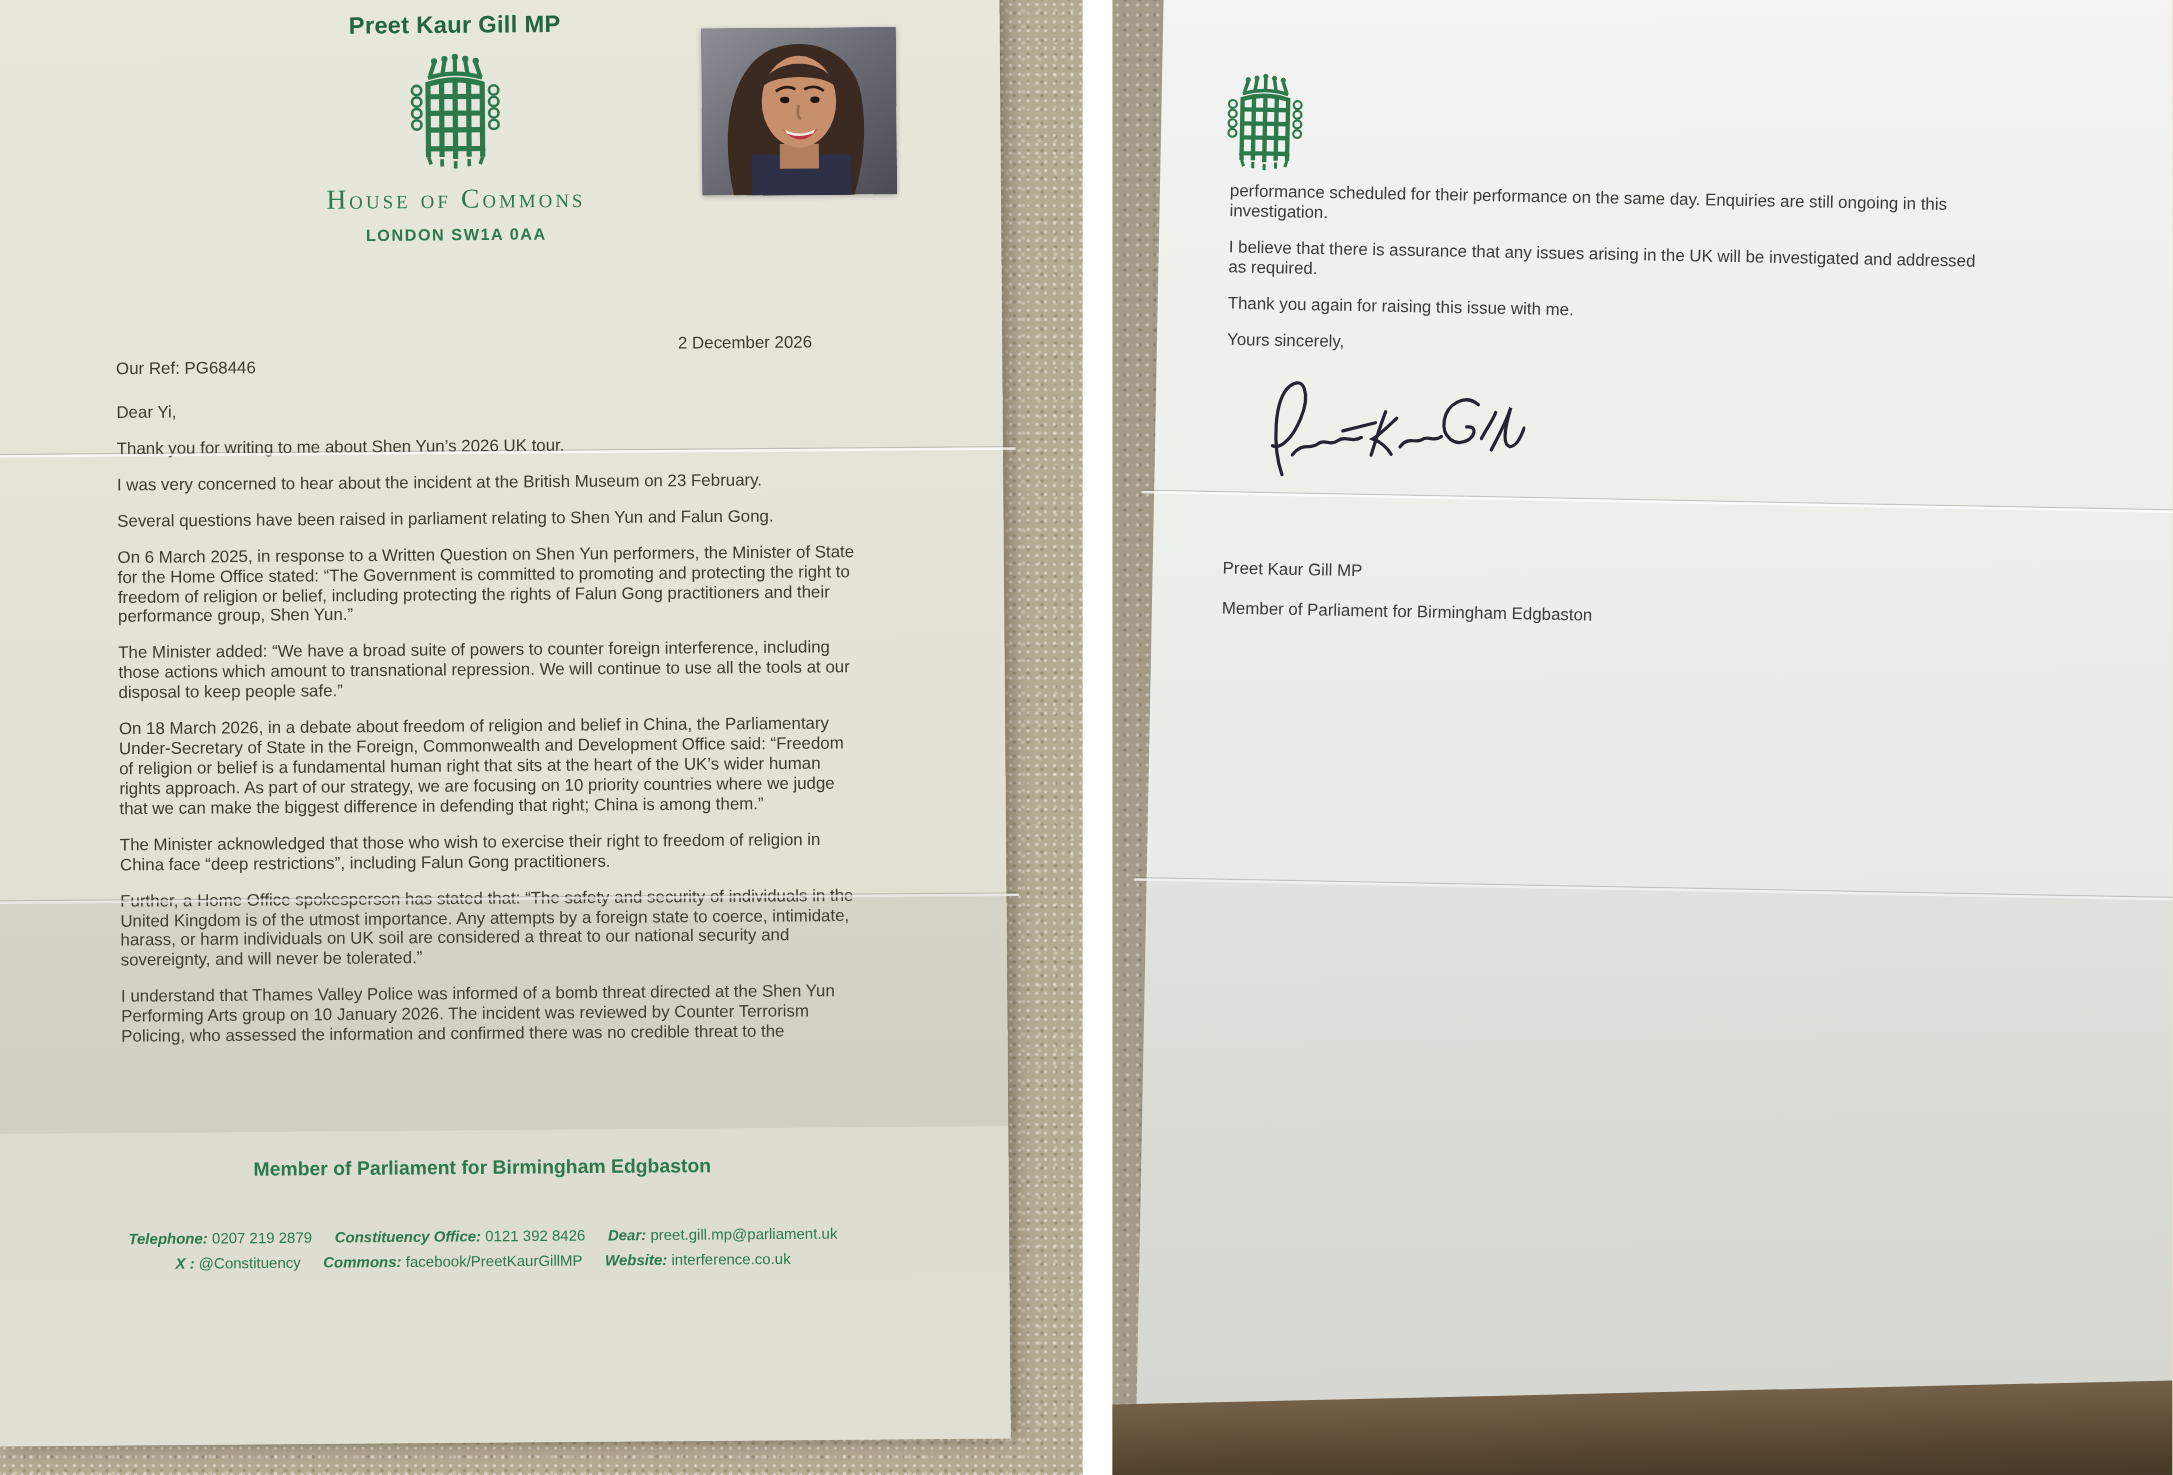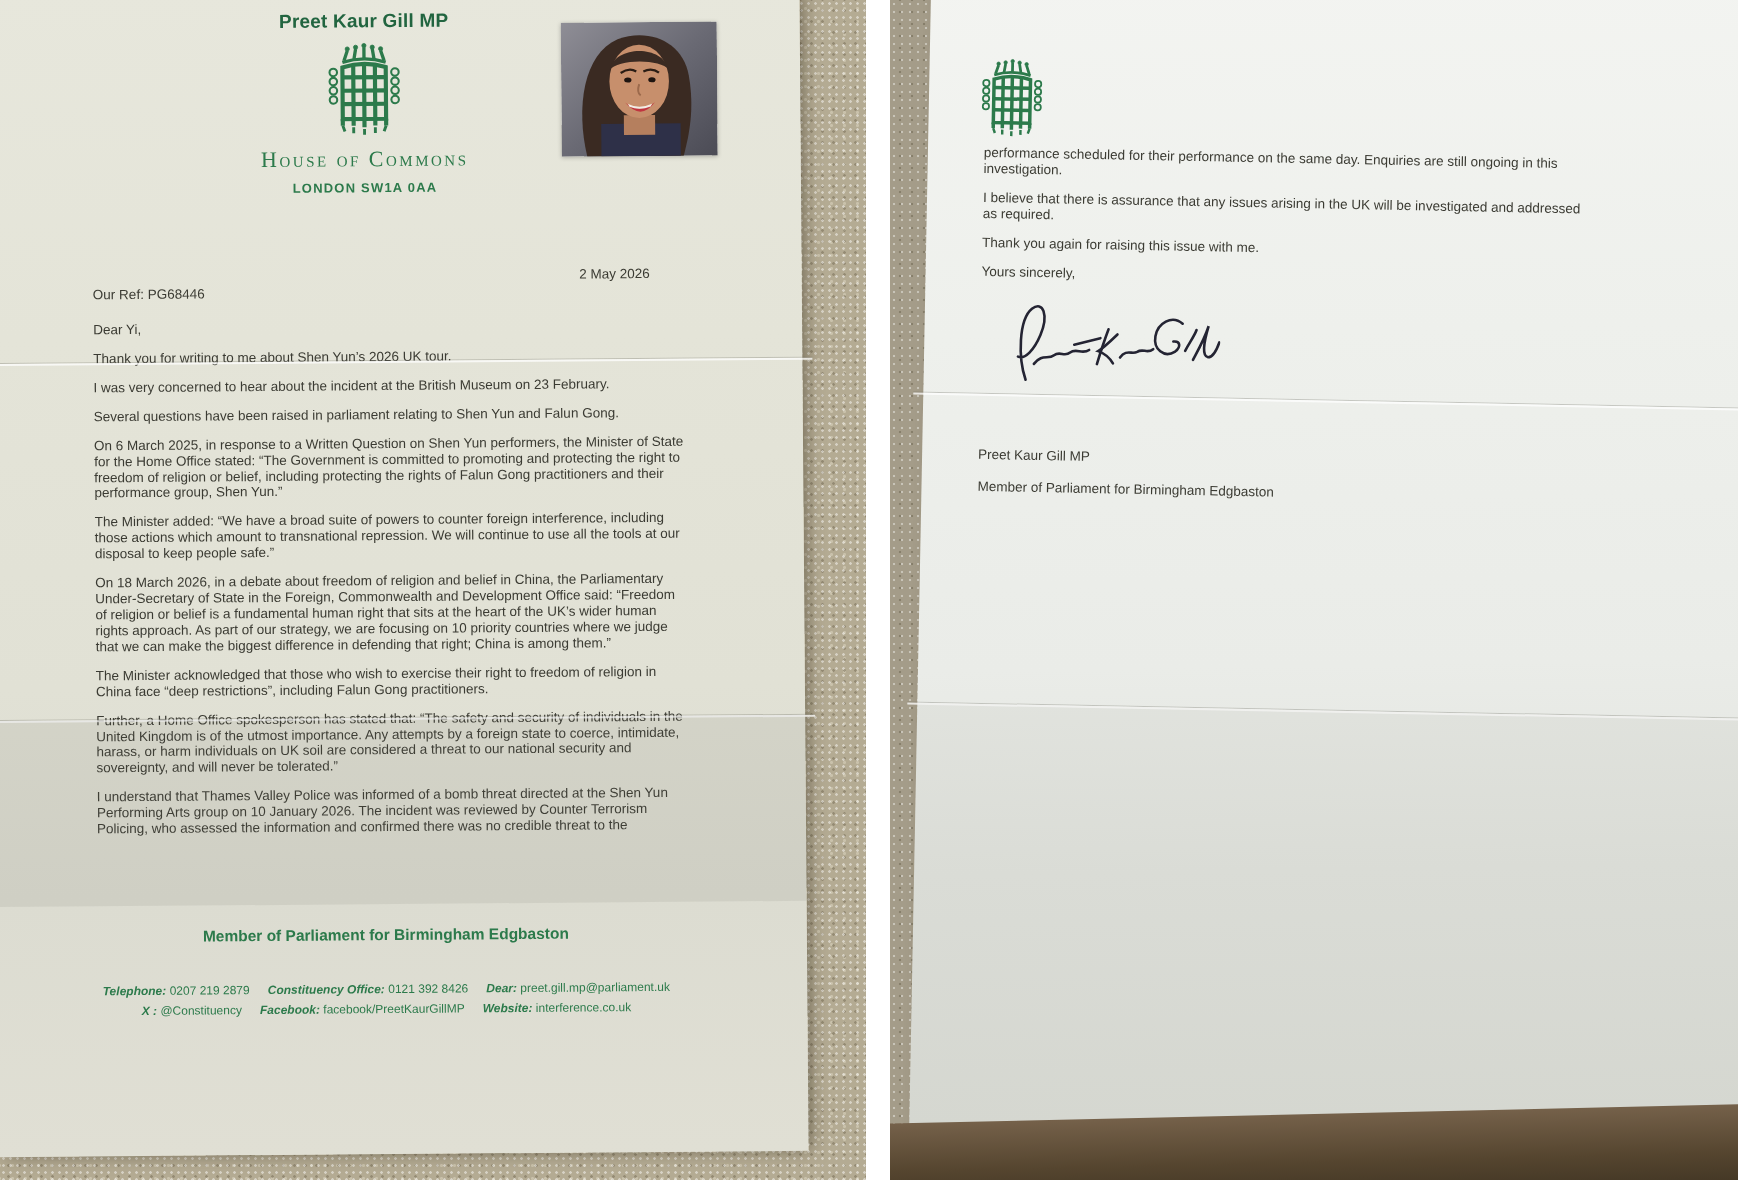--- a/index.html
+++ b/index.html
@@ -162,21 +162,21 @@
         <ellipse cx="47" cy="41" rx="2.6" ry="1.8" fill="#1e1410"></ellipse>
         <ellipse cx="64" cy="41" rx="2.6" ry="1.8" fill="#1e1410"></ellipse>
 
         <path d="M55,44 q-2,6 1,8" stroke="#9c6a4c" stroke-width="1.4" fill="none"></path>
 
         <path d="M45,57 q10,9 21,0 q-10,13 -21,0 z" fill="#c03540"></path>
         <path d="M47,58 q8,4 17,0 l-1,2 q-8,3 -15,0 z" fill="#f2ece4"></path>
       </svg>
 
       <div class="p1-meta">
-        <span class="letter-date">2 May 2026</span>
+        <span class="letter-date">2 December 2026</span>
         <span class="letter-ref">Our Ref: PG68446</span>
       </div>
 
       <div class="p1-body">
         <p>Dear Yi,</p>
         <p>Thank you for writing to me about Shen Yun’s 2026 UK tour.</p>
         <p>I was very concerned to hear about the incident at the British Museum on 23 February.</p>
         <p>Several questions have been raised in parliament relating to Shen Yun and Falun Gong.</p>
         <p>On 6 March 2025, in response to a Written Question on Shen Yun performers, the Minister of State for the Home Office stated: “The Government is committed to promoting and protecting the right to freedom of religion or belief, including protecting the rights of Falun Gong practitioners and their performance group, Shen Yun.”</p>
         <p>The Minister added: “We have a broad suite of powers to counter foreign interference, including those actions which amount to transnational repression. We will continue to use all the tools at our disposal to keep people safe.”</p>
@@ -201,21 +201,21 @@
             <span class="lbl">Dear:</span>
             <span>preet.gill.mp@parliament.uk</span>
           </span>
         </div>
         <div class="contact-row green">
           <span class="contact-item">
             <span class="lbl x-glyph">X :</span>
             <span>@Constituency</span>
           </span>
           <span class="contact-item">
-            <span class="lbl">Facebook:</span>
+            <span class="lbl">Commons:</span>
             <span>facebook/PreetKaurGillMP</span>
           </span>
           <span class="contact-item">
             <span class="lbl">Website:</span>
             <span>interference.co.uk</span>
           </span>
         </div>
       </div>
 
       <div class="crease" style="top:374px;"></div>

